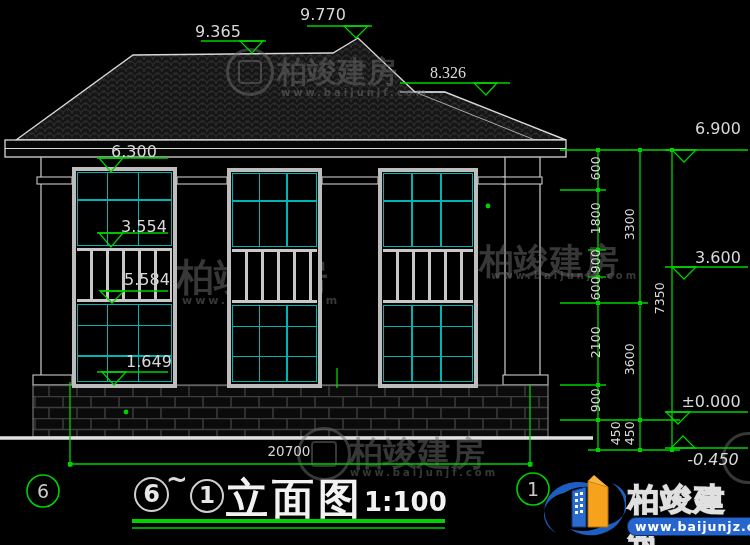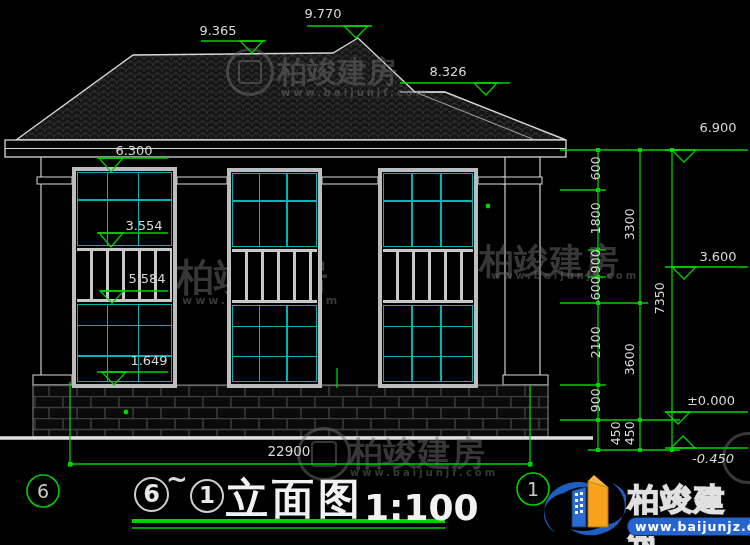--- a/index.html
+++ b/index.html
@@ -1,21 +1,21 @@
 <!DOCTYPE html>
 <html><head>
 <meta charset="utf-8">
 <style>
   html,body{margin:0;padding:0;background:#000;}
   .canvas{position:relative;width:750px;height:545px;background:#000;overflow:hidden;
           font-family:"DejaVu Sans",sans-serif;}
   .abs{position:absolute;}
   svg{position:absolute;left:0;top:0;}
   
-  .lbl{position:absolute;color:#d9d9d9;font-size:13px;white-space:nowrap;
+  .lbl{position:absolute;color:#d9d9d9;font-size:16px;white-space:nowrap;
        text-align:center;line-height:1;}
   .chain{position:absolute;width:56px;color:#d9d9d9;font-size:12.5px;text-align:center;
          line-height:1;transform:rotate(-90deg);white-space:nowrap;}
   
   .wm{position:absolute;color:#6e6e6e;opacity:.5;white-space:nowrap;font-weight:bold;}
   .wm-ring{position:absolute;border:3px solid #6e6e6e;border-radius:50%;opacity:.5;}
   .wm-ring .inner{position:absolute;left:22%;top:22%;right:22%;bottom:22%;
                   border:2px solid #6e6e6e;border-radius:4px;}
   .wm-url{font-weight:bold;letter-spacing:3px;}
   
@@ -221,21 +221,21 @@
         <rect x="638" y="448" width="4" height="4"></rect>
       <rect x="670" y="148" width="4" height="4"></rect>
         <rect x="670" y="448" width="4" height="4"></rect>
       <circle cx="488" cy="206" r="2.4"></circle>
         <circle cx="126" cy="412" r="2.4"></circle>
     </g>
   </svg>
 
   <div class="lbl" style="left:183px;top:24px;width:70px;">9.365</div>
   <div class="lbl" style="left:288px;top:7px;width:70px;">9.770</div>
-  <div class="lbl" style="left:413px;top:65px;width:70px;">8.326</div>
+  <div class="lbl" style="left:413px;top:65px;width:70px;font-family:Liberation Serif, serif;">8.326</div>
 
   <div class="lbl" style="left:99px;top:144px;width:70px;">6.300</div>
   <div class="lbl" style="left:109px;top:219px;width:70px;">3.554</div>
   <div class="lbl" style="left:112px;top:272px;width:70px;">5.584</div>
   <div class="lbl" style="left:114px;top:354px;width:70px;">1.649</div>
 
   <div class="lbl" style="left:683px;top:121px;width:70px;">6.900</div>
   <div class="lbl" style="left:683px;top:250px;width:70px;">3.600</div>
   <div class="lbl" style="left:676px;top:394px;width:70px;">±0.000</div>
   <div class="lbl" style="left:678px;top:452px;width:70px;font-style:italic;">-0.450</div>
@@ -247,30 +247,30 @@
   <div class="chain" style="left:568px;top:336px;">2100</div>
   <div class="chain" style="left:568px;top:394px;">900</div>
   <div class="chain" style="left:588px;top:427px;">450</div>
 
   <div class="chain" style="left:602px;top:218px;">3300</div>
   <div class="chain" style="left:602px;top:353px;">3600</div>
   <div class="chain" style="left:602px;top:427px;">450</div>
 
   <div class="chain" style="left:632px;top:292px;">7350</div>
 
-  <div class="lbl" style="left:254px;top:445px;width:70px;font-size:13.5px;">22900</div>
+  <div class="lbl" style="left:254px;top:445px;width:70px;font-size:13.5px;">20700</div>
 
   <div class="bubble" style="left:31px;top:480px;width:24px;height:24px;font-size:19px;line-height:23px;">6</div>
   <div class="bubble" style="left:521px;top:478px;width:24px;height:24px;font-size:19px;line-height:23px;">1</div>
 
   <div class="bubble white" style="left:134px;top:477px;width:31px;height:31px;font-size:24px;line-height:30px;font-weight:bold;color:#e8e8e8;">6</div>
   <div class="lbl" style="left:163px;top:466px;width:28px;font-size:26px;font-weight:bold;">~</div>
   <div class="bubble white" style="left:190px;top:479px;width:30px;height:30px;font-size:23px;line-height:29px;font-weight:bold;color:#e8e8e8;">1</div>
   <div class="title-cn" style="left:226px;top:471px;font-size:42px;">立面图</div>
-  <div class="title-scale" style="left:364px;top:487px;font-size:36px;">1:100</div>
+  <div class="title-scale" style="left:364px;top:487px;font-size:26px;">1:100</div>
 
   <svg class="abs" style="left:542px;top:471px;" width="84" height="72" viewBox="0 0 84 72">
     <path d="M14,62 A30,26 0 0 1 58,18 A38,33 0 0 0 22,22 A26,22 0 0 0 14,62 Z" fill="#1d5fc0"></path>
     <path d="M70,12 A30,26 0 0 1 28,58 A38,33 0 0 0 62,54 A26,22 0 0 0 70,12 Z" fill="#1d5fc0"></path>
     <polygon points="30,56 30,20 44,16 44,56" fill="#2a6cd0" stroke="#10387a" stroke-width="1"></polygon>
     <g fill="#fff">
         <rect x="33" y="22" width="3" height="3"></rect>
         <rect x="38" y="21" width="3" height="3"></rect>
       <rect x="33" y="28" width="3" height="3"></rect>
         <rect x="38" y="27" width="3" height="3"></rect>

